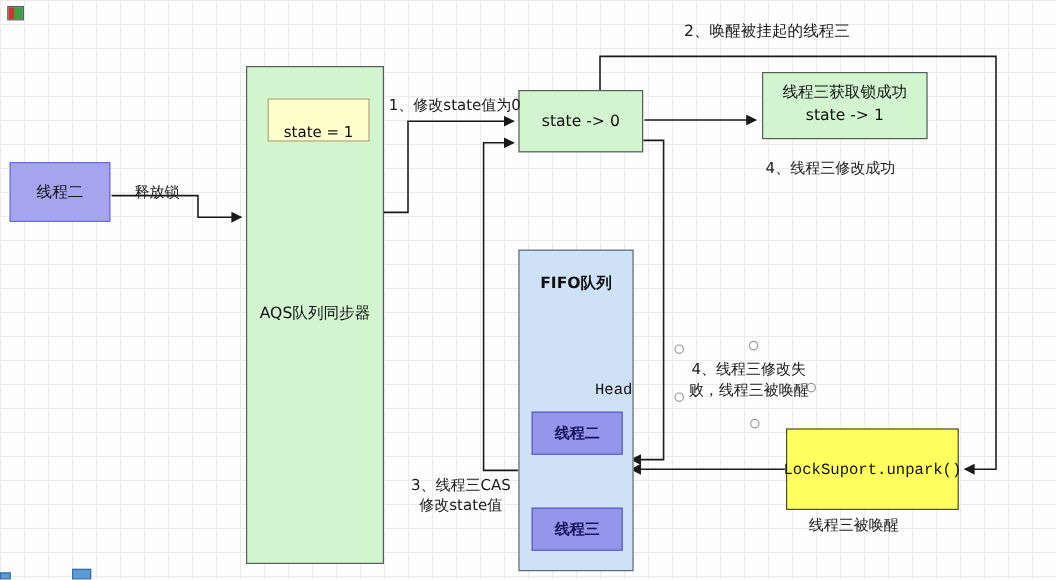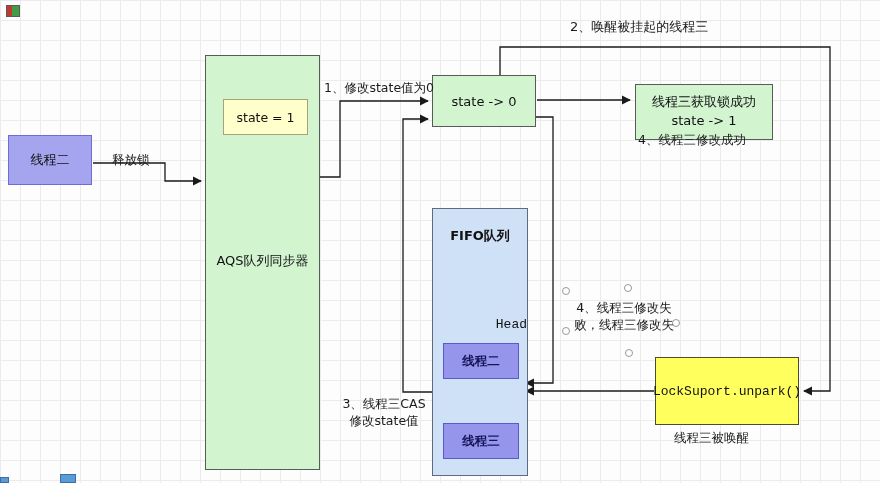--- a/index.html
+++ b/index.html
@@ -20,24 +20,24 @@
     background-size:20px 20px;
   }
   svg.edges{position:absolute;left:0;top:0;z-index:1;}
   .node{position:absolute;z-index:2;box-sizing:border-box;border:1px solid #555;
         display:flex;align-items:center;justify-content:center;text-align:center;
         font-size:13px;color:#111;}
   .node-thread2{left:8px;top:135px;width:84px;height:50px;background:var(--purple);border-color:var(--purple-border);}
   .node-aqs{left:205px;top:55px;width:115px;height:415px;background:var(--green);border-color:#5a5a5a;}
   .aqs-state{position:absolute;left:17px;top:26px;width:85px;height:36px;box-sizing:border-box;
              background:var(--yellow-pale);border:1px solid var(--yellow-pale-border);
-             display:flex;align-items:center;justify-content:center;font-size:12.5px;margin-top:17px;}
+             display:flex;align-items:flex-end;justify-content:center;font-size:12.5px;}
   .aqs-label{position:absolute;left:0;top:196px;width:100%;text-align:center;}
   .node-state0{left:432px;top:75px;width:104px;height:52px;background:var(--green);border-color:#5a5a5a;}
-  .node-success{left:635px;top:84px;width:138px;height:56px;background:var(--green);border-color:#5a5a5a;
+  .node-success{left:635px;top:60px;width:138px;height:56px;background:var(--green);border-color:#5a5a5a;
                 flex-direction:column;line-height:1.45;}
   .node-fifo{left:432px;top:160px;width:96px;height:268px;background:var(--blue);border-color:var(--blue-border);
              display:block;margin-top:48px;}
   .fifo-title{position:absolute;left:0;top:18px;width:100%;text-align:center;font-weight:bold;font-size:13px;}
   .fifo-head{position:absolute;left:0;top:108px;width:100%;text-align:right;font-size:13px;font-family:Liberation Mono, monospace;}
   .fifo-item{position:absolute;left:10px;width:76px;height:36px;box-sizing:border-box;
              background:var(--purple-deep);border:1px solid var(--purple-deep-border);
              display:flex;align-items:center;justify-content:center;font-weight:600;font-size:12.5px;color:#15155a;}
   .fifo-item.i0{top:134px;}
   .fifo-item.i1{top:214px;}
@@ -118,21 +118,21 @@
   <div class="node node-unpark">
     <span>LockSuport.unpark()</span>
   </div>
 
   <div class="lbl lbl-release">释放锁</div>
   <div class="lbl lbl-step1">1、修改state值为0</div>
   <div class="lbl lbl-step2">2、唤醒被挂起的线程三</div>
   <div class="lbl lbl-step4ok">4、线程三修改成功</div>
   <div class="lbl lbl-step4fail">
     <div>4、线程三修改失</div>
-    <div>败，线程三修改失</div>
+    <div>败，线程三被唤醒</div>
   </div>
   <div class="lbl lbl-step3">
     <div>3、线程三CAS</div>
     <div>修改state值</div>
   </div>
   <div class="lbl lbl-awake">线程三被唤醒</div>
 
   <div class="stray stray-topleft"></div>
   <div class="stray stray-blue-a"></div>
   <div class="stray stray-blue-b"></div>

